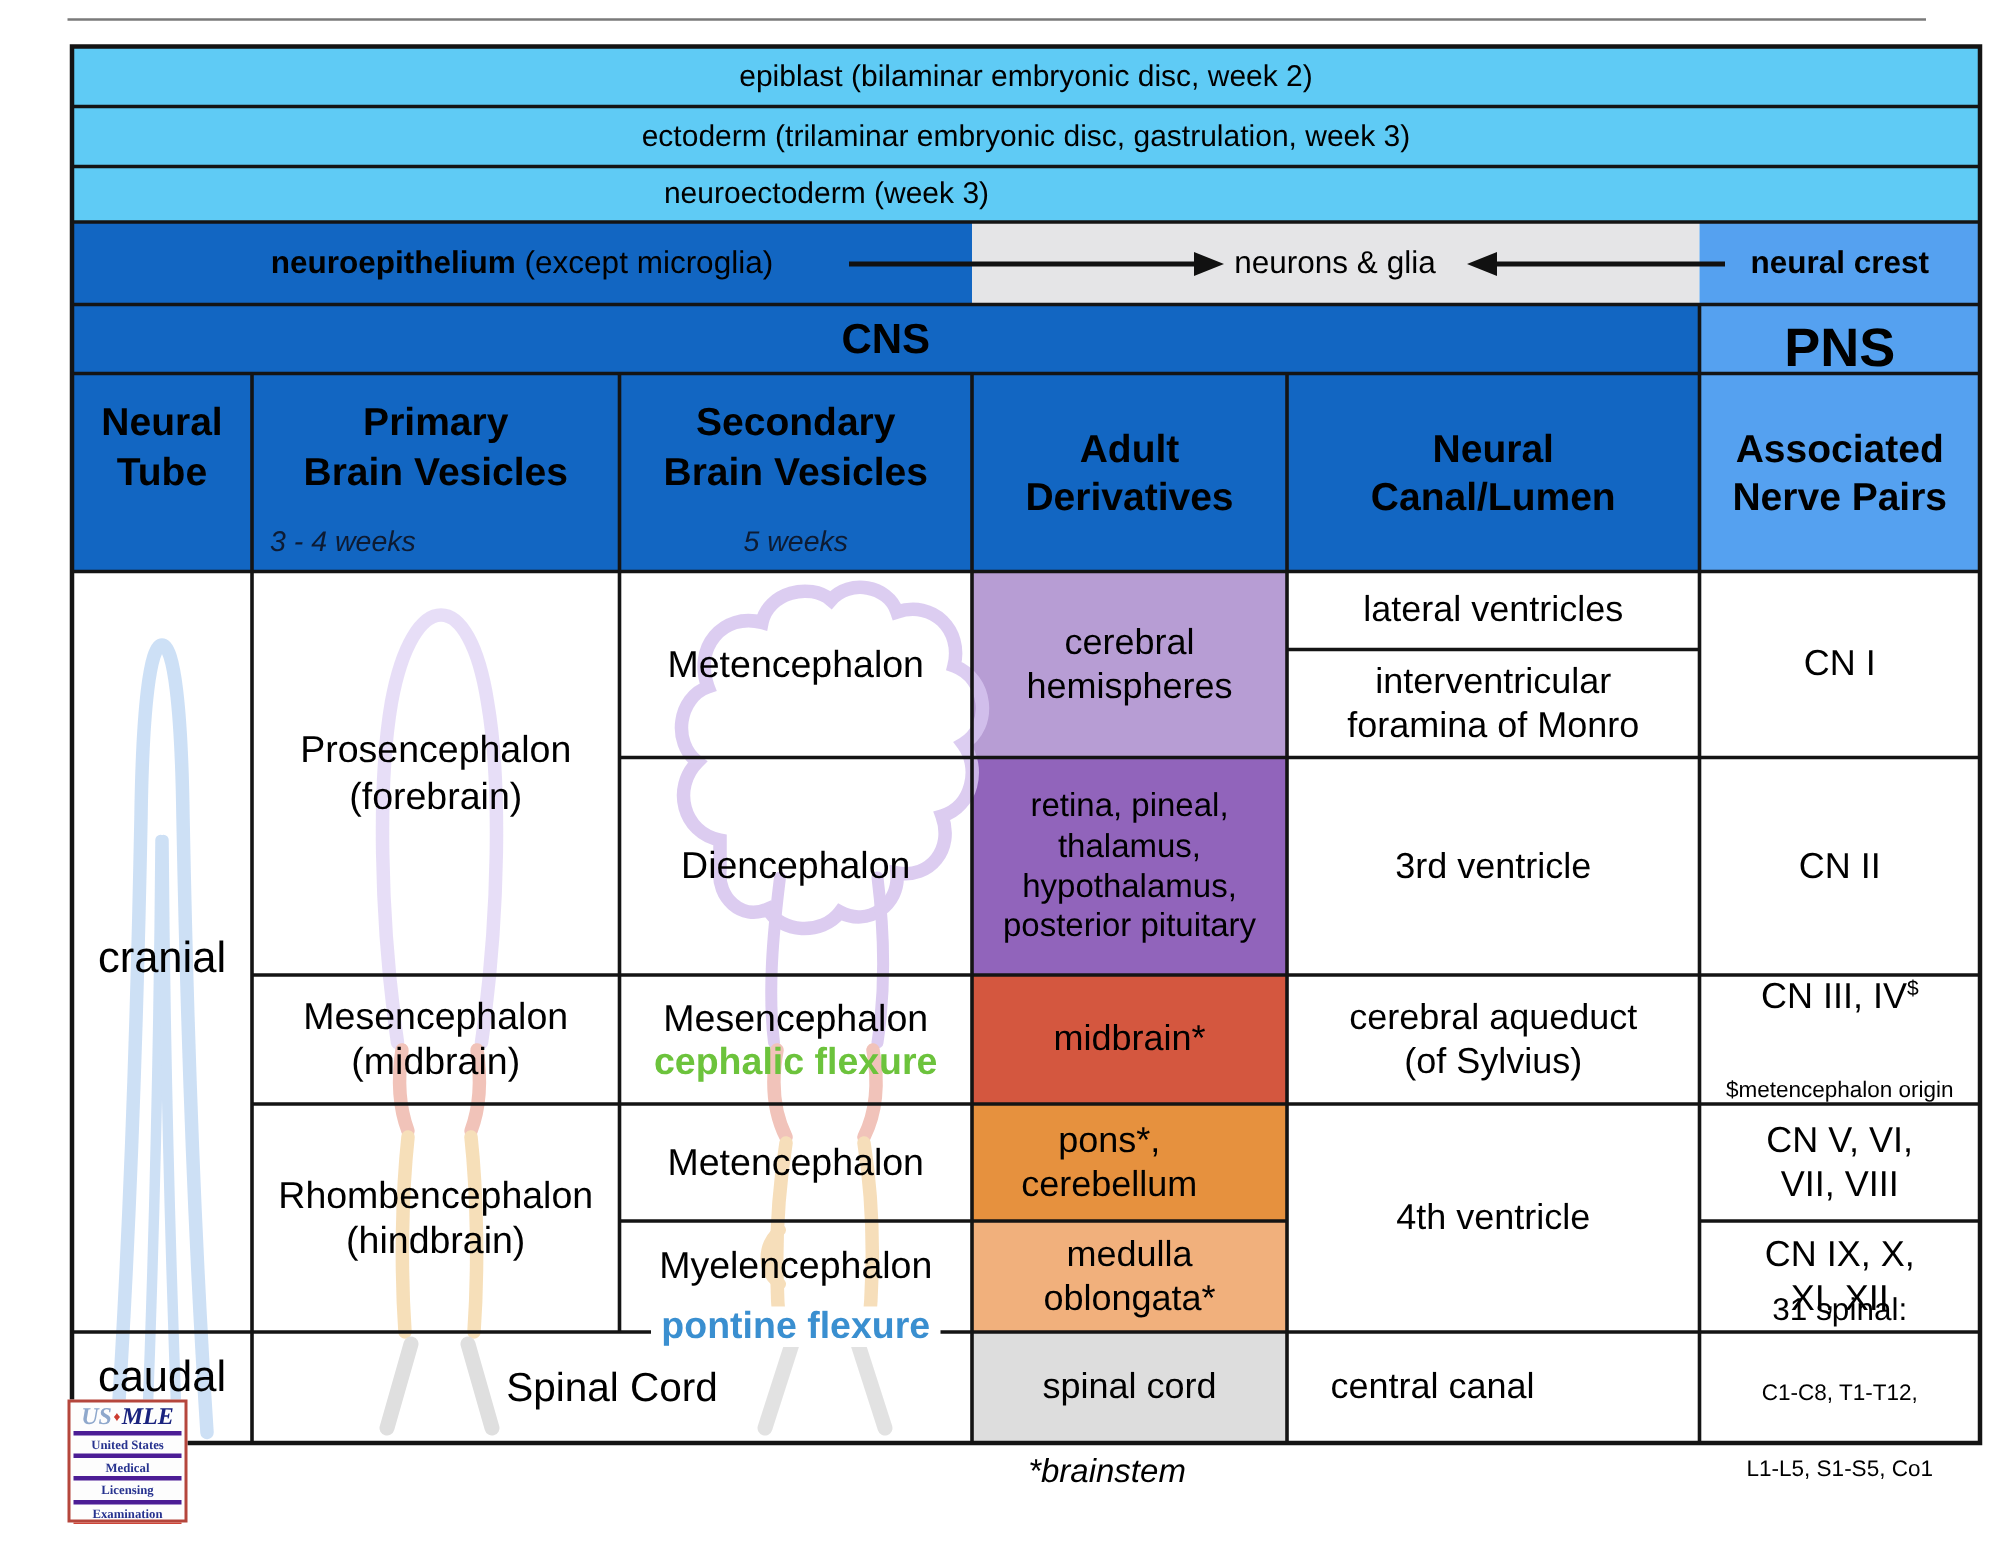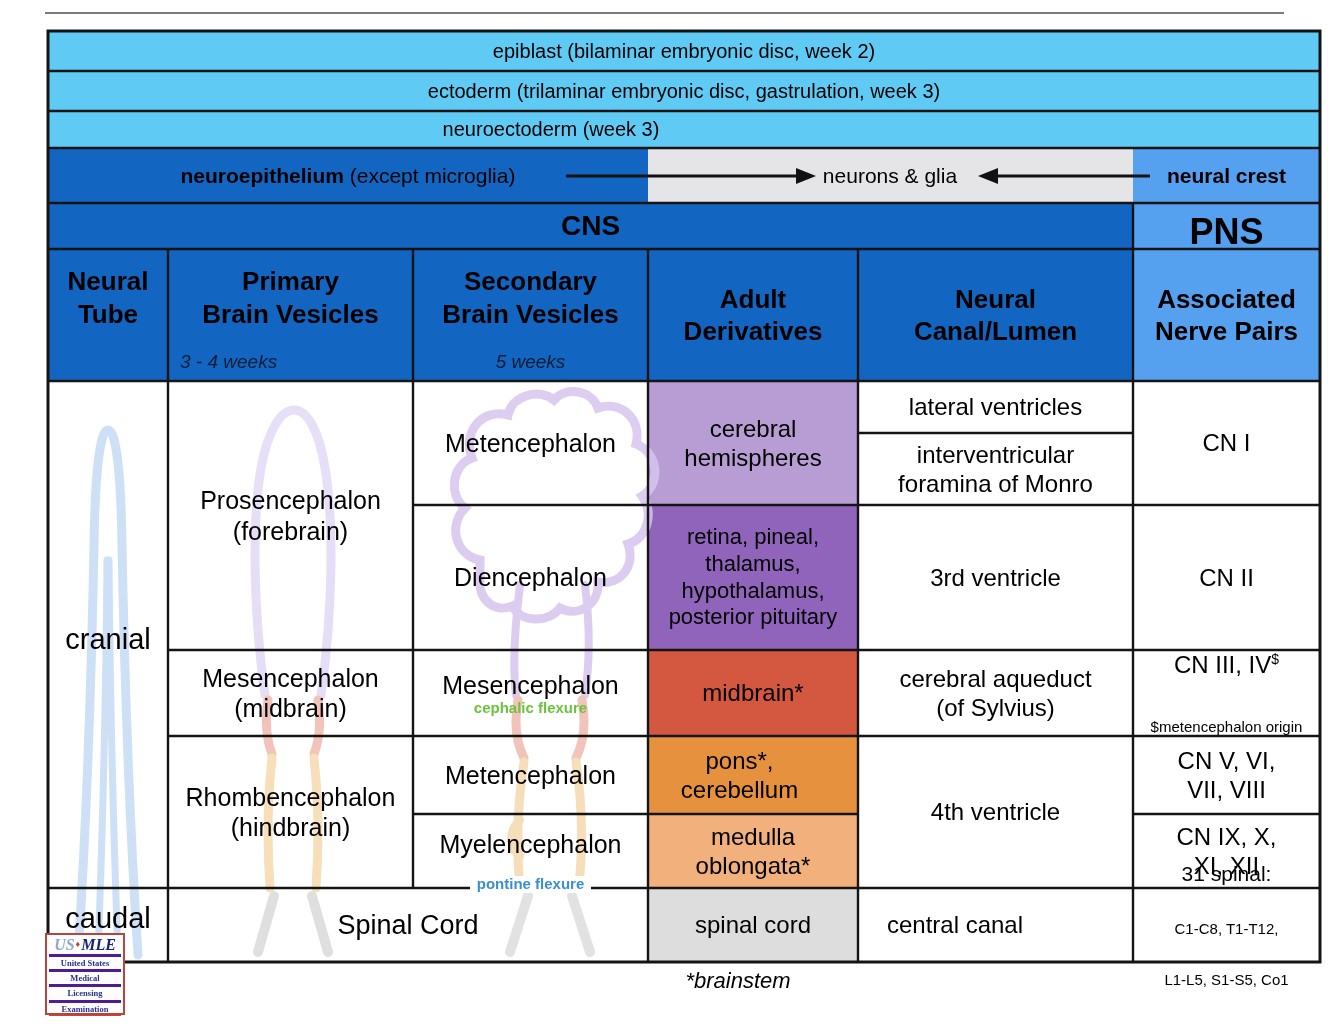--- a/index.html
+++ b/index.html
@@ -12,21 +12,21 @@
   .bg{position:absolute;}
   .txt{position:absolute;z-index:4;line-height:1.22;}
   .b{font-weight:bold;}
   .i{font-style:italic;}
   svg.layer{position:absolute;left:0;top:0;z-index:3;pointer-events:none;}
   svg.art{position:absolute;left:0;top:0;z-index:1;pointer-events:none;}
   .hdr{font-weight:bold;font-size:26px;line-height:1.25;}
   .body24{font-size:24px;}
   .name25{font-size:25px;}
   .weeks{font-size:19px;font-style:italic;color:#0d1b33;}
-  .flex-label{font-size:15px;font-weight:bold;line-height:1.1;}
+  .flex-label{font-size:25px;font-weight:bold;line-height:1.1;}
   .whitebg{background:#ffffff;padding:0 7px;}
   .sup{font-size:14px;vertical-align:super;}
   .small-note{font-size:15px;margin-top:33px;}
   
   #logo{position:absolute;left:45px;top:933px;width:80px;height:82px;background:#fdfdfd;
         border:2px solid #b5463c;z-index:5;box-sizing:border-box;padding:1px 2px;
         font-family:"Liberation Serif", serif;display:flex;flex-direction:column;}
   #logo .brand{display:flex;align-items:center;justify-content:center;font-weight:bold;
         font-style:italic;font-size:16px;line-height:1.1;}
   #logo .brand .us{color:#8fa8cc;}

